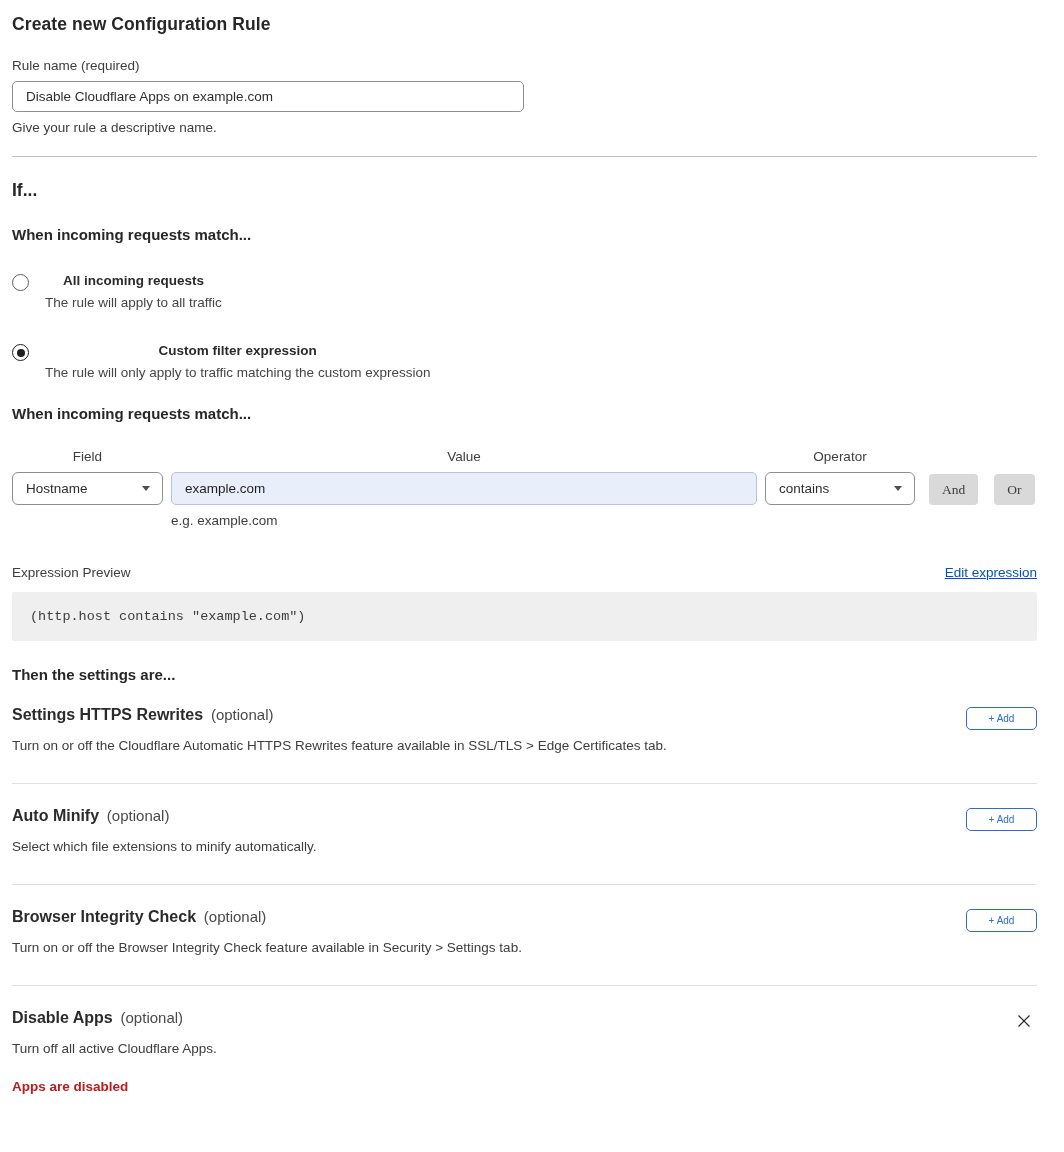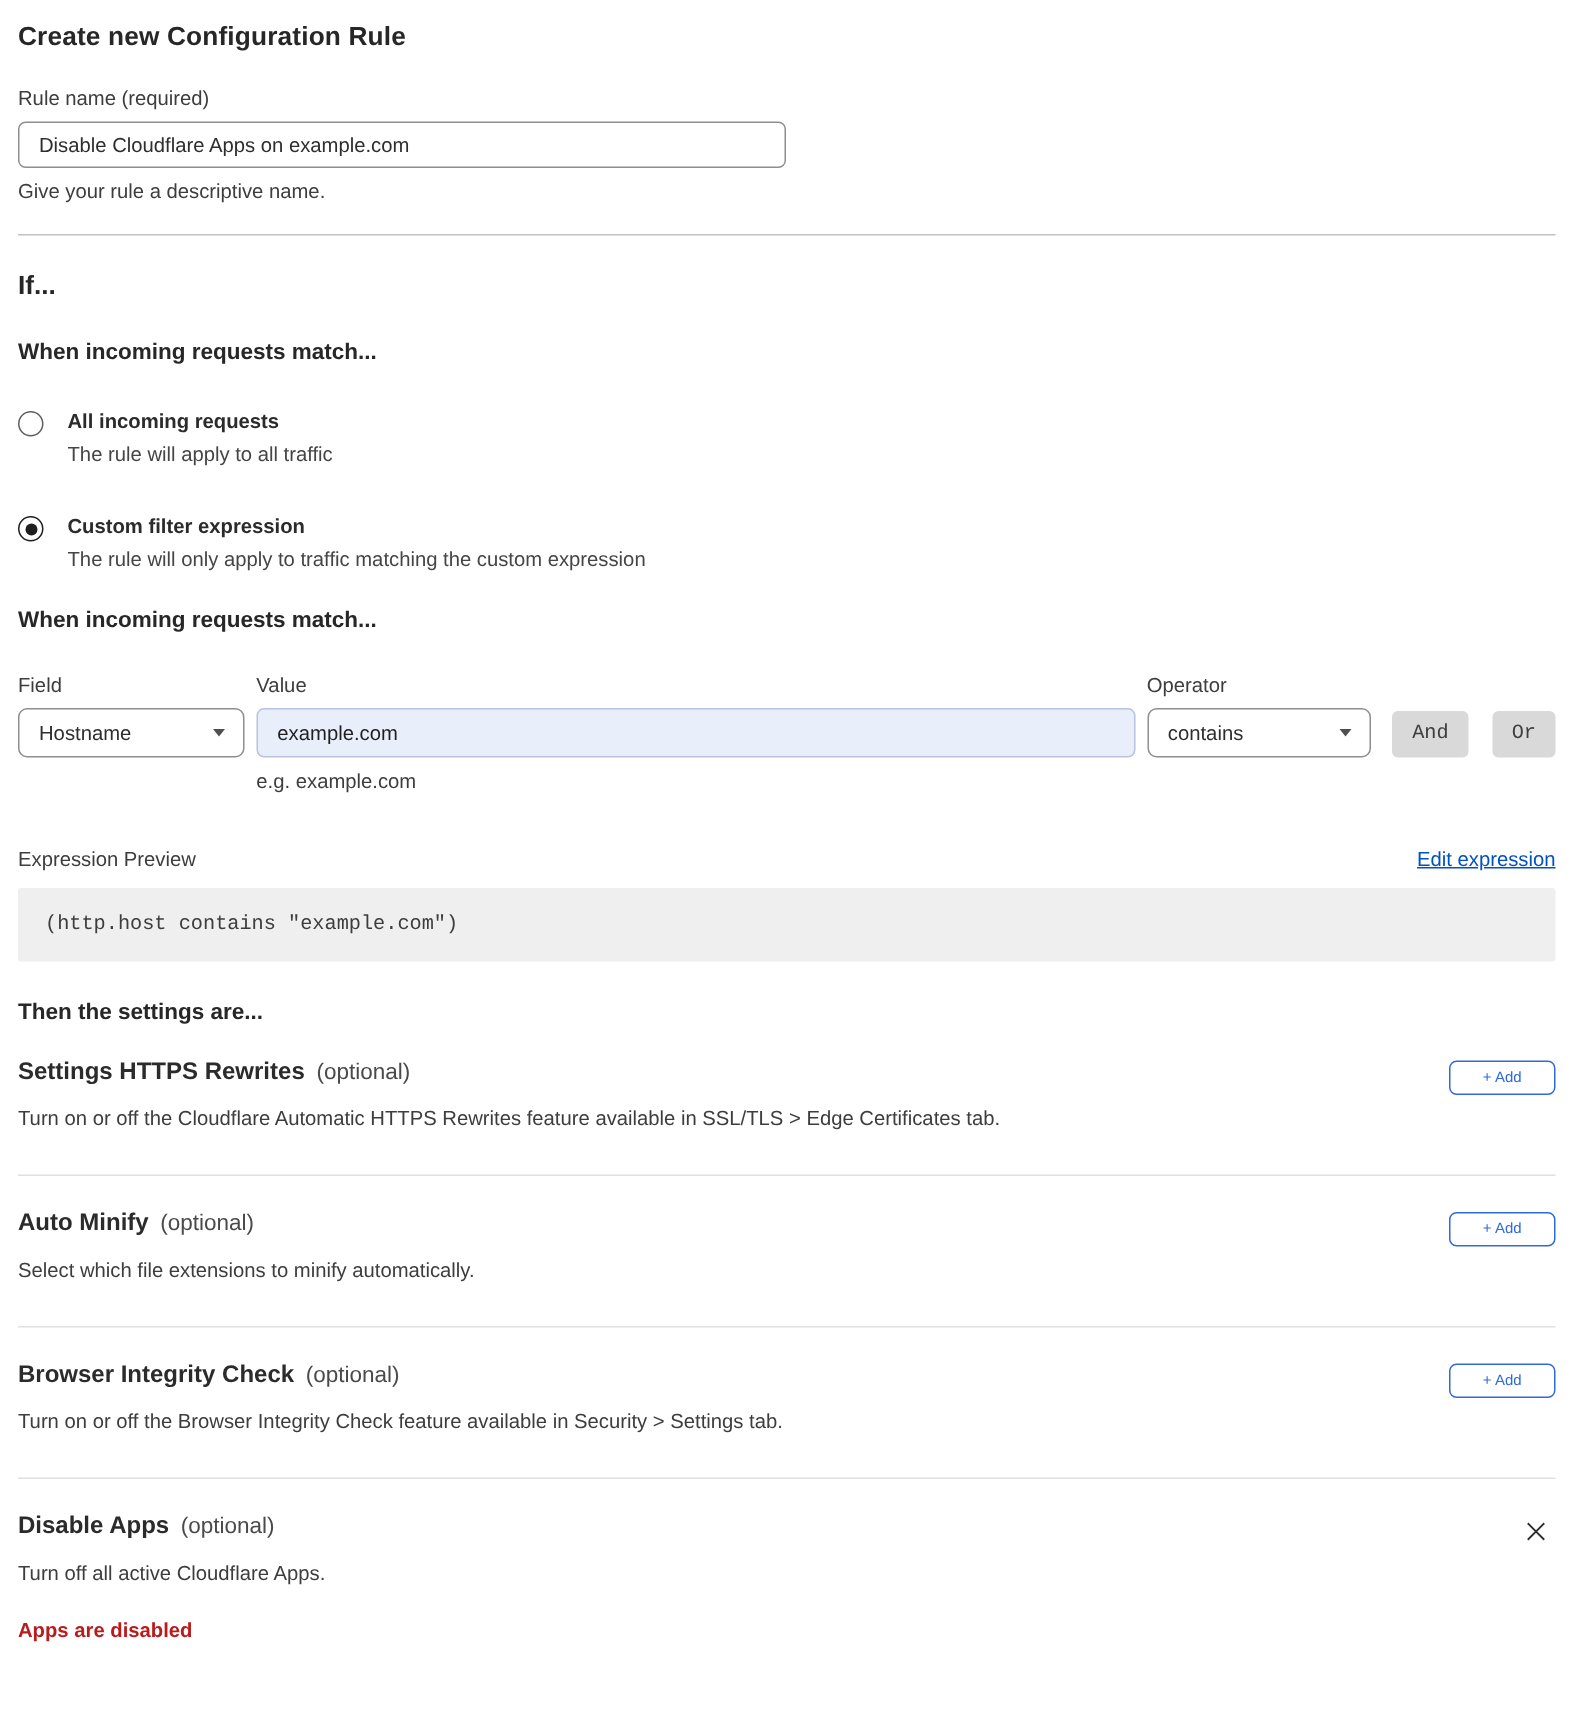--- a/index.html
+++ b/index.html
@@ -61,21 +61,21 @@
     font-weight:700;
     color:#272727;
   }
   h3.sub-heading{
     margin:25px 0 0 0;
     font-size:15px;
     font-weight:700;
     color:#272727;
   }
 
-  .radio-option{display:flex;margin-top:30px;cursor:pointer;}
+  .radio-option{display:flex;margin-top:30px;cursor:pointer;text-align:center;}
   .radio-option + .radio-option{margin-top:33px;}
   .radio{
     flex:0 0 auto;
     width:17px;height:17px;
     border:1.5px solid #5f5f5f;
     border-radius:50%;
     background:#fff;
     margin-top:1px;
   }
   .radio-option.selected .radio{border-color:#1f1f1f;position:relative;}
@@ -90,21 +90,21 @@
   }
   .radio-text{margin-left:16px;}
   .radio-label{font-weight:700;font-size:13.5px;color:#2b2b2b;}
   .radio-desc{margin-top:7px;font-size:13.5px;color:#454545;}
 
   .builder-row{display:flex;margin-top:27px;}
   .builder-col{display:flex;flex-direction:column;}
   .col-field{width:151px;}
   .col-operator{width:150px;margin-left:8px;}
   .col-value{width:586px;margin-left:8px;}
-  .builder-col .field-label{margin-bottom:8px;}
+  .builder-col .field-label{margin-bottom:8px;text-align:center;}
   .select{
     height:33px;
     border:1px solid #8e8e8e;
     border-radius:6px;
     background:#fff;
     display:flex;
     align-items:center;
     justify-content:space-between;
     padding:0 12px 0 13px;
     cursor:pointer;
@@ -131,21 +131,21 @@
   }
   .andor{display:flex;margin-left:14px;margin-top:25px;}
   .gray-btn{
     height:31px;
     padding:0 13px;
     margin-right:16px;
     border:none;
     border-radius:4px;
     background:var(--button-gray);
     color:#3d3d3d;
-    font-family:Liberation Mono, monospace;
+    font-family:Liberation Serif, serif;
     font-size:13.5px;
     cursor:pointer;
   }
   .gray-btn:last-child{margin-right:0;}
 
   .preview-row{
     margin-top:37px;
     display:flex;
     align-items:baseline;
     justify-content:space-between;

